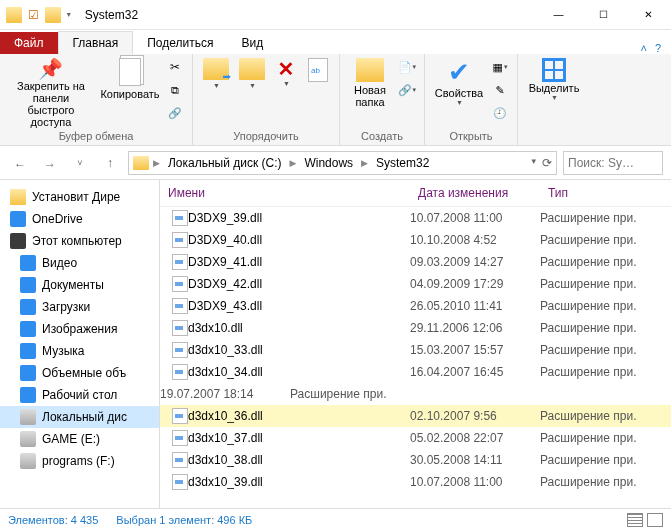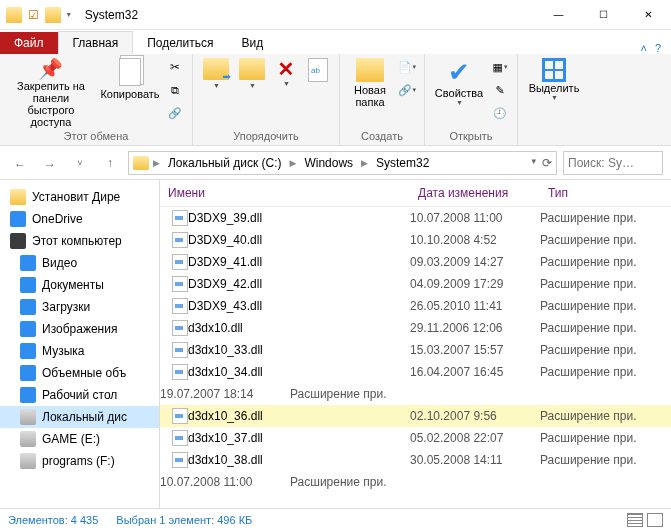--- a/index.html
+++ b/index.html
@@ -114,21 +114,21 @@
             <span>✂</span>
           </div>
         <div class="small-btn">
             <span style="font-size:11px;">⧉</span>
           </div>
         <div class="small-btn">
             <span style="font-size:11px;">🔗</span>
           </div>
       </div>
     </div>
-    <div class="group-label">Этот обмена</div>
+    <div class="group-label">Буфер обмена</div>
   </div>
 
   <div class="group">
     <div class="group-body">
       <div class="big-btn" style="width:34px;">
         <span class="ico folder-ico" style="width:26px;height:22px;position:relative;">
             <span style="position:absolute;right:-2px;bottom:-2px;color:#2e8def;font-size:10px;">➡</span>
           </span>
         <span class="arrow-dd">▼</span>
       </div>
@@ -379,20 +379,24 @@
         </div>
         <div class="row">
           <div class="c-name">
             <span class="fico dll-ico"></span>
             <span>d3dx10_38.dll</span>
           </div>
           <div class="c-date">30.05.2008 14:11</div>
           <div class="c-type">Расширение при.</div>
         </div>
         <div class="row">
+          <div class="c-name">
+            <span class="fico dll-ico"></span>
+            <span>d3dx10_39.dll</span>
+          </div>
           <div class="c-date">10.07.2008 11:00</div>
           <div class="c-type">Расширение при.</div>
         </div>
       </div>
   </div>
 </div>
 
 <div class="statusbar">
   <span>Элементов: 4 435</span>
   <span>Выбран 1 элемент: 496 КБ</span>

